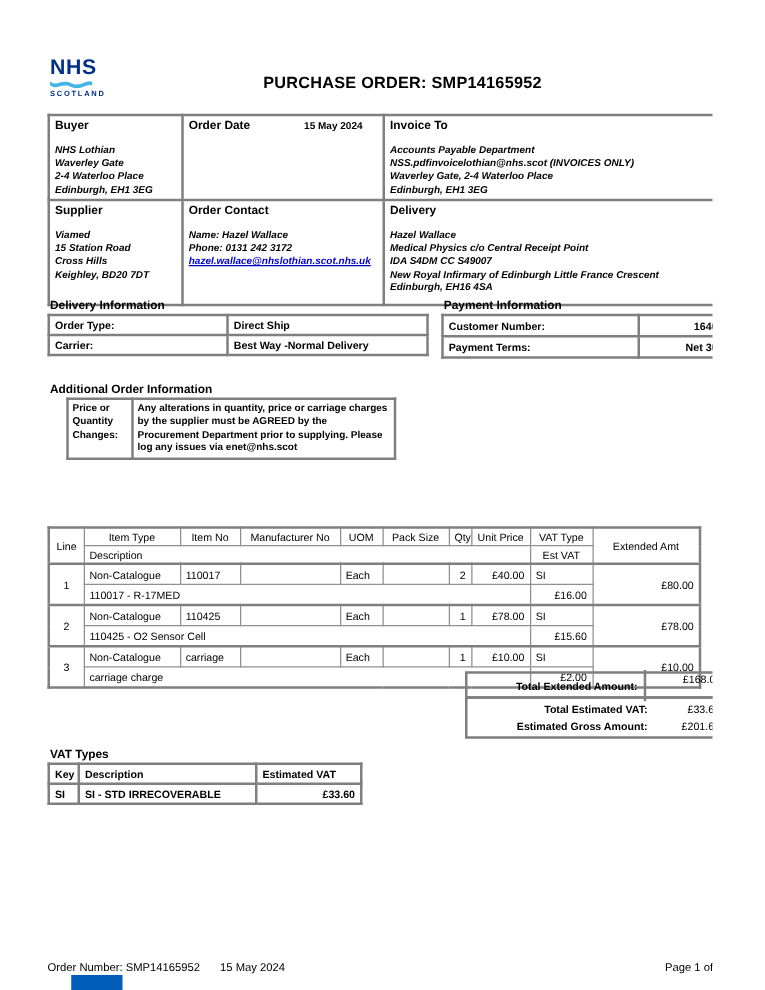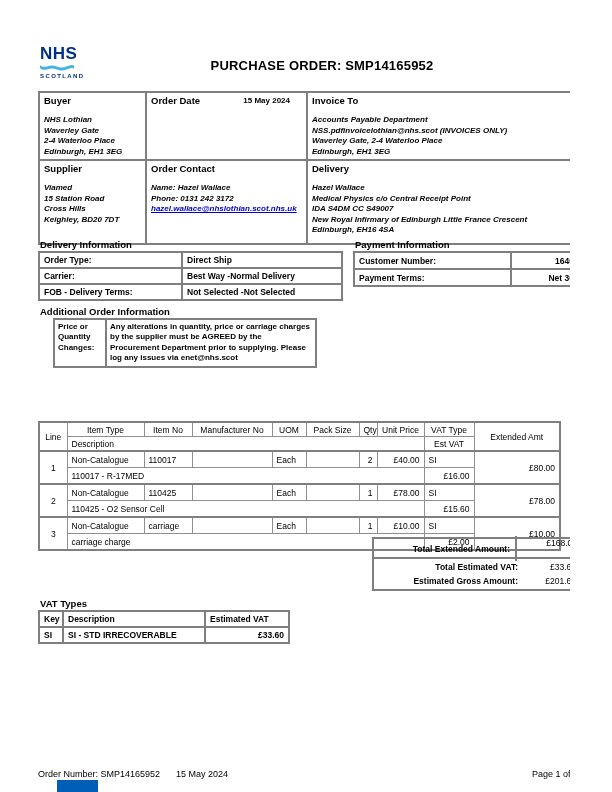--- a/index.html
+++ b/index.html
@@ -163,24 +163,20 @@
         <col style="width:160px">
       </colgroup>
     <tbody>
         <tr>
       <td>Order Type:</td>
       <td>Direct Ship</td>
     </tr>
     <tr>
       <td>Carrier:</td>
       <td>Best Way  -Normal Delivery</td>
-    </tr>
-    <tr>
-      <td>FOB - Delivery Terms:</td>
-      <td>Not Selected  -Not Selected</td>
     </tr>
   </tbody>
     </table>
 
   <div class="sec-title" style="left:355px;top:239px;">Payment Information</div>
   <table class="kv pay-info">
     <colgroup>
         <col style="width:157px">
         <col style="width:68px">
       </colgroup>

